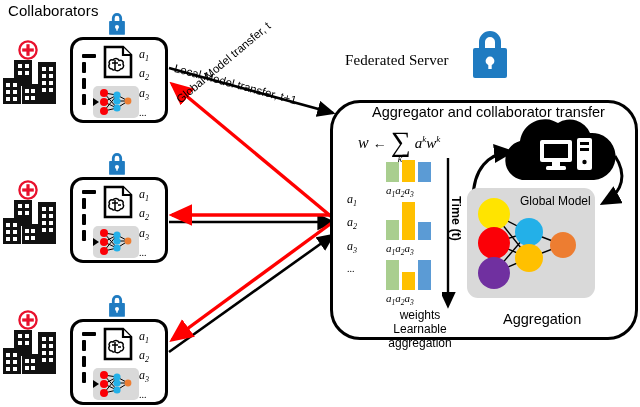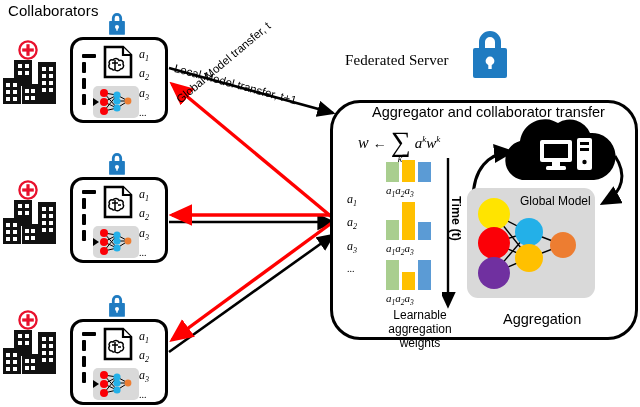--- a/index.html
+++ b/index.html
@@ -409,22 +409,22 @@
   <defs>
     <marker id="ahT" markerWidth="7" markerHeight="7" refX="5" refY="3.2" orient="auto">
       <path d="M0 0 L7 3.2 L0 6.4 Z" fill="#000"></path>
     </marker>
   </defs>
   <line x1="6" y1="0" x2="6" y2="146" stroke="#000" stroke-width="2.4" marker-end="url(#ahT)"></line>
 </svg>
 <div class="timelab" style="left:449px;top:196px;">Time (t)</div>
 
 <div class="learnlab" style="left:360px;top:308px;">
+  <div>weights</div>
   <div>Learnable aggregation</div>
-  <div>weights</div>
 </div>
 
 <div class="abs" style="left:498px;top:118px;">
   <svg width="118" height="68" viewBox="0 0 118 68">
     <path d="M24 62 a20 20 0 0 1 -2 -39 a25 25 0 0 1 38 -18 a22 22 0 0 1 32 10 a19 19 0 0 1 4 47 Z" fill="#000"></path>
     <rect x="42" y="22" width="32" height="22" rx="2" fill="#fff"></rect>
     <rect x="46" y="26" width="24" height="14" fill="#000"></rect>
     <rect x="54" y="44" width="8" height="5" fill="#fff"></rect>
     <rect x="48" y="48" width="20" height="4" rx="1.6" fill="#fff"></rect>
     <rect x="79" y="20" width="15" height="32" rx="2" fill="#fff"></rect>

